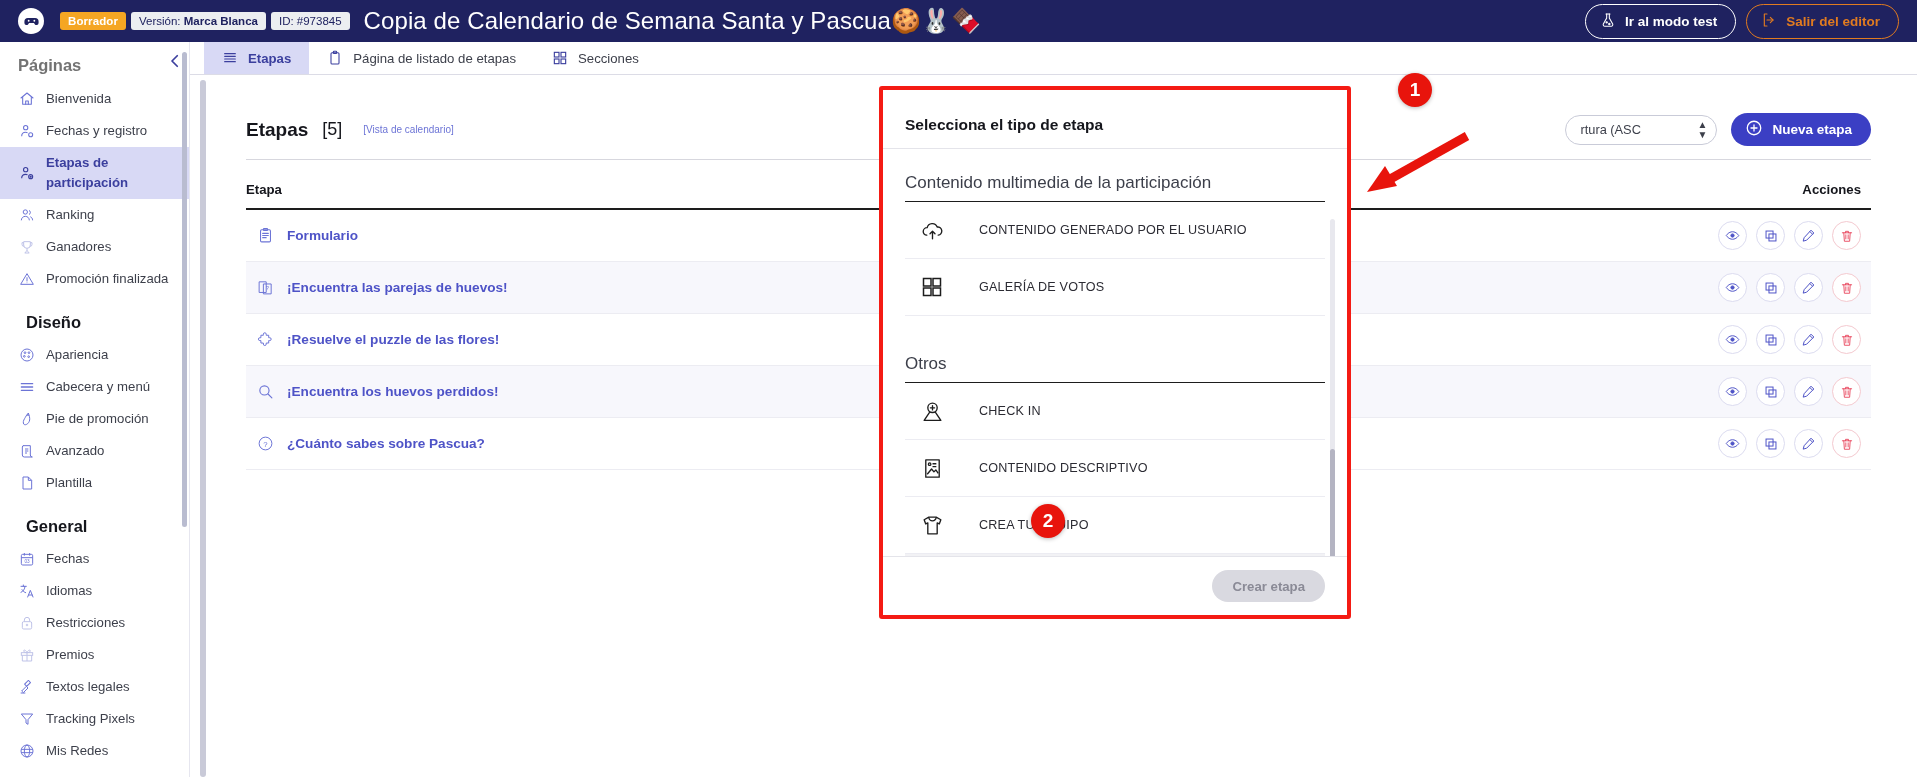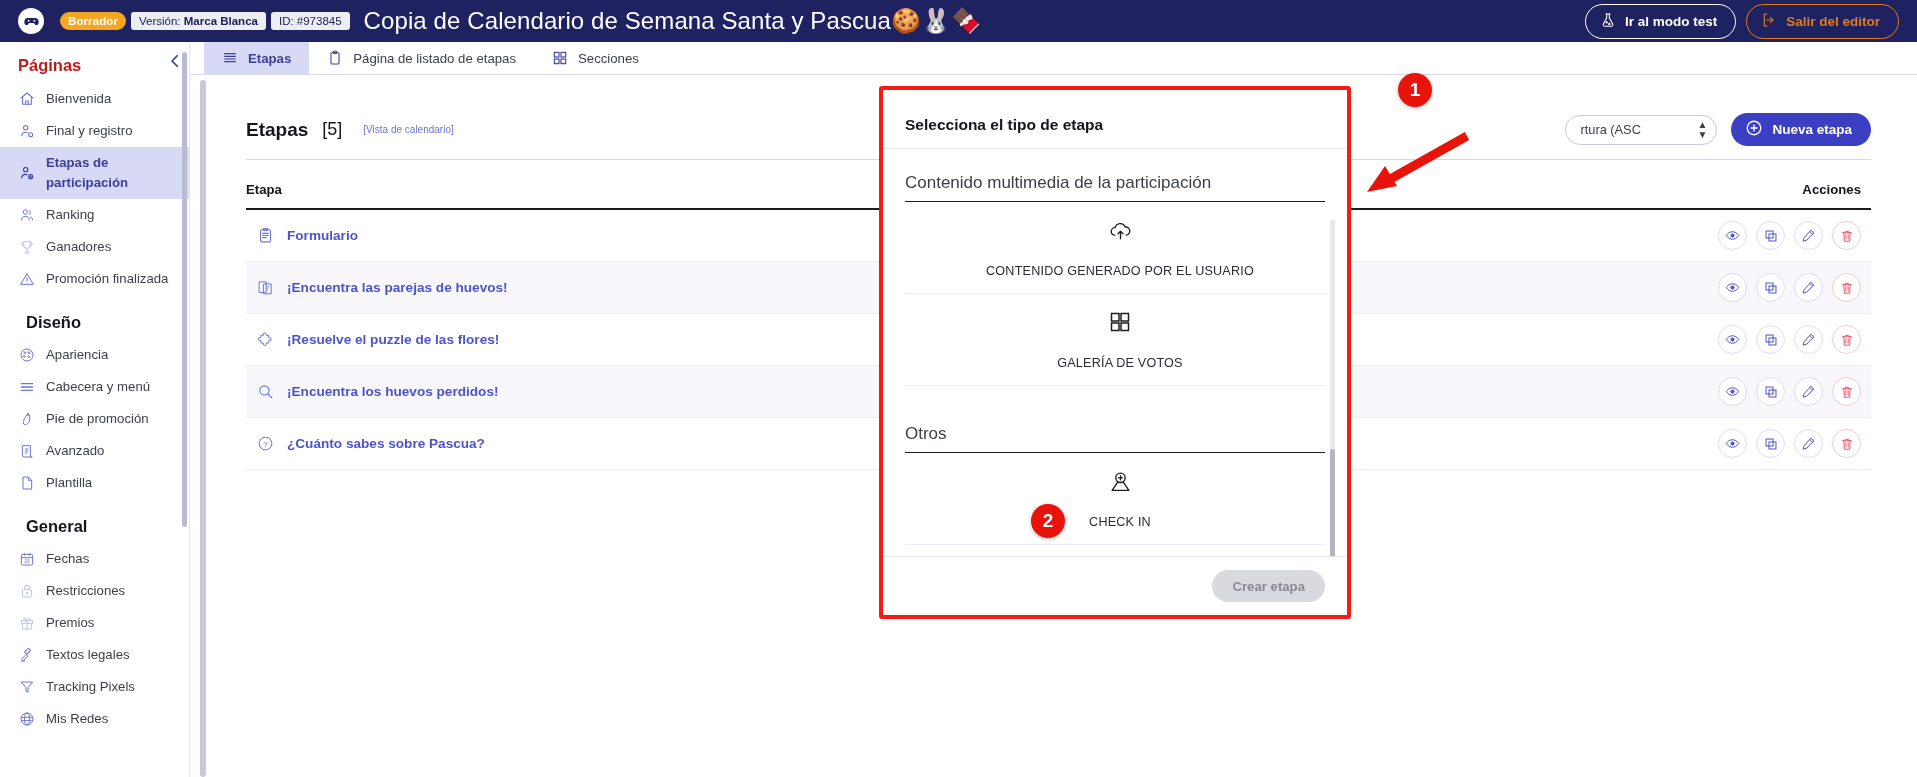--- a/index.html
+++ b/index.html
@@ -17,21 +17,21 @@
     background: #1f2260; display: flex; align-items: center; padding: 0 18px;
     z-index: 60;
   }
   .logo-circle {
     width: 26px; height: 26px; border-radius: 50%;
     background: #ffffff; display: flex; align-items: center; justify-content: center;
     flex: 0 0 auto; margin-right: 16px;
   }
   .badge-borrador {
     background: #F5A623; color: #ffffff; font-size: 11.5px; font-weight: 700;
-    padding: 3px 8px; border-radius: 9px; margin-right: 5px; letter-spacing: .1px;
+    padding: 3px 8px; border-radius: 3px; margin-right: 5px; letter-spacing: .1px;
   }
   .badge-gray {
     background: #eceef1; color: #1f2260; font-size: 11.5px;
     padding: 3px 8px; border-radius: 3px; margin-right: 5px; white-space: nowrap;
   }
   .badge-gray b { font-weight: 700; }
   .promo-title {
     color: #ffffff; font-size: 24px; font-weight: 400; margin-left: 9px;
     white-space: nowrap; letter-spacing: .1px;
   }
@@ -55,21 +55,21 @@
   .sidebar {
     position: absolute; top: 42px; left: 0; width: 190px; height: 735px;
     background: #ffffff; border-right: 1px solid #e6e6ef;
     overflow: hidden; z-index: 30;
   }
   .sidebar-inner { padding: 0 0 10px 0; }
   .side-head {
     display: flex; align-items: center; justify-content: space-between;
     padding: 14px 14px 8px 18px;
   }
-  .side-head .t { font-size: 16.5px; font-weight: 700; color: #b91c1c; text-align: right; }
+  .side-head .t { font-size: 16.5px; font-weight: 700; color: #737373; text-align: right; }
   .collapse-btn {
     position: absolute; left: 166px; top: 52px; width: 18px; height: 18px;
     color: #3b3f9e; cursor: pointer; z-index: 40;
   }
   .side-group-title {
     font-size: 16.5px; font-weight: 700; color: #15161c;
     padding: 18px 18px 7px 26px;
   }
   .side-item {
     display: flex; align-items: center; gap: 11px;
@@ -173,25 +173,24 @@
   }
   .modal-body {
     flex: 1; overflow: hidden; position: relative; padding: 0 22px;
   }
   .modal-scroll { height: 100%; overflow: hidden; padding-top: 14px; }
   .sect-label {
     font-size: 17px; color: #3c3f4a; padding: 10px 0 8px 0;
     border-bottom: 1.6px solid #1d1d1d;
   }
   .opt-row {
-    display: flex; align-items: center; gap: 21px;
+    display: flex; align-items: center; gap: 34px;
     border-bottom: 1px solid #ececf2; padding: 15px 4px 15px 14px;
     font-size: 12.6px; color: #2b2b33; cursor: pointer; letter-spacing: .2px;
     position: relative;
-    flex-direction: column;
   }
   .opt-row .oico { width: 26px; height: 26px; flex: 0 0 26px;
     display: flex; align-items: center; justify-content: center; color: #1d1d1d; }
   .opt-row.selected { background: #f2f2f5; }
   .sect-gap { height: 28px; }
   .modal-scrollbar {
     position: absolute; right: 12px; top: 70px; width: 5px; height: 380px;
     background: #e8e8ee; border-radius: 3px;
   }
   .modal-scrollbar i {
@@ -278,21 +277,21 @@
         <span>Bienvenida</span>
       </div>
       <div class="side-item">
         <span class="ico">
           <svg width="16" height="16" viewBox="0 0 24 24" fill="none" stroke="currentColor" stroke-width="1.6">
               <circle cx="10" cy="7" r="3.2"></circle>
               <path d="M4 20c0-3.5 2.7-6 6-6 1 0 2 .2 2.8.6"></path>
               <circle cx="17.5" cy="17.5" r="3"></circle>
             </svg>
         </span>
-        <span>Final y registro</span>
+        <span>Fechas y registro</span>
       </div>
       <div class="side-item active">
         <span class="ico">
           <svg width="16" height="16" viewBox="0 0 24 24" fill="none" stroke="currentColor" stroke-width="1.7">
               <circle cx="10" cy="7" r="3.2"></circle>
               <path d="M4 20c0-3.5 2.7-6 6-6 1 0 2 .2 2.8.6"></path>
               <circle cx="17.5" cy="17.5" r="3"></circle>
               <path d="M17.5 16v3M16 17.5h3"></path>
             </svg>
         </span>
@@ -390,20 +389,30 @@
     <div>
       <div class="side-item">
         <span class="ico">
           <svg width="16" height="16" viewBox="0 0 24 24" fill="none" stroke="currentColor" stroke-width="1.5">
               <rect x="3.5" y="5" width="17" height="16" rx="2"></rect>
               <path d="M3.5 10h17M8 3v4M16 3v4"></path>
               <text x="12" y="18" font-size="7" text-anchor="middle" fill="currentColor" stroke="none">03</text>
             </svg>
         </span>
         <span>Fechas</span>
+      </div>
+      <div class="side-item">
+        <span class="ico">
+          <svg width="16" height="16" viewBox="0 0 24 24" fill="none" stroke="currentColor" stroke-width="1.5" stroke-linecap="round">
+              <path d="M3 5h8M6.5 3v2M9 5c0 4-3 8-6 9"></path>
+              <path d="M4.5 10c1.5 2.5 3.5 3.8 5.5 4.5"></path>
+              <path d="M13 21l4-10 4 10M14.4 18h5.2"></path>
+            </svg>
+        </span>
+        <span>Idiomas</span>
       </div>
       <div class="side-item dim">
         <span class="ico">
           <svg width="16" height="16" viewBox="0 0 24 24" fill="none" stroke="currentColor" stroke-width="1.5">
               <rect x="5" y="10" width="14" height="11" rx="2"></rect>
               <path d="M8 10V7.5a4 4 0 0 1 8 0V10"></path>
               <circle cx="12" cy="15" r="1.2"></circle>
             </svg>
         </span>
         <span>Restricciones</span>

